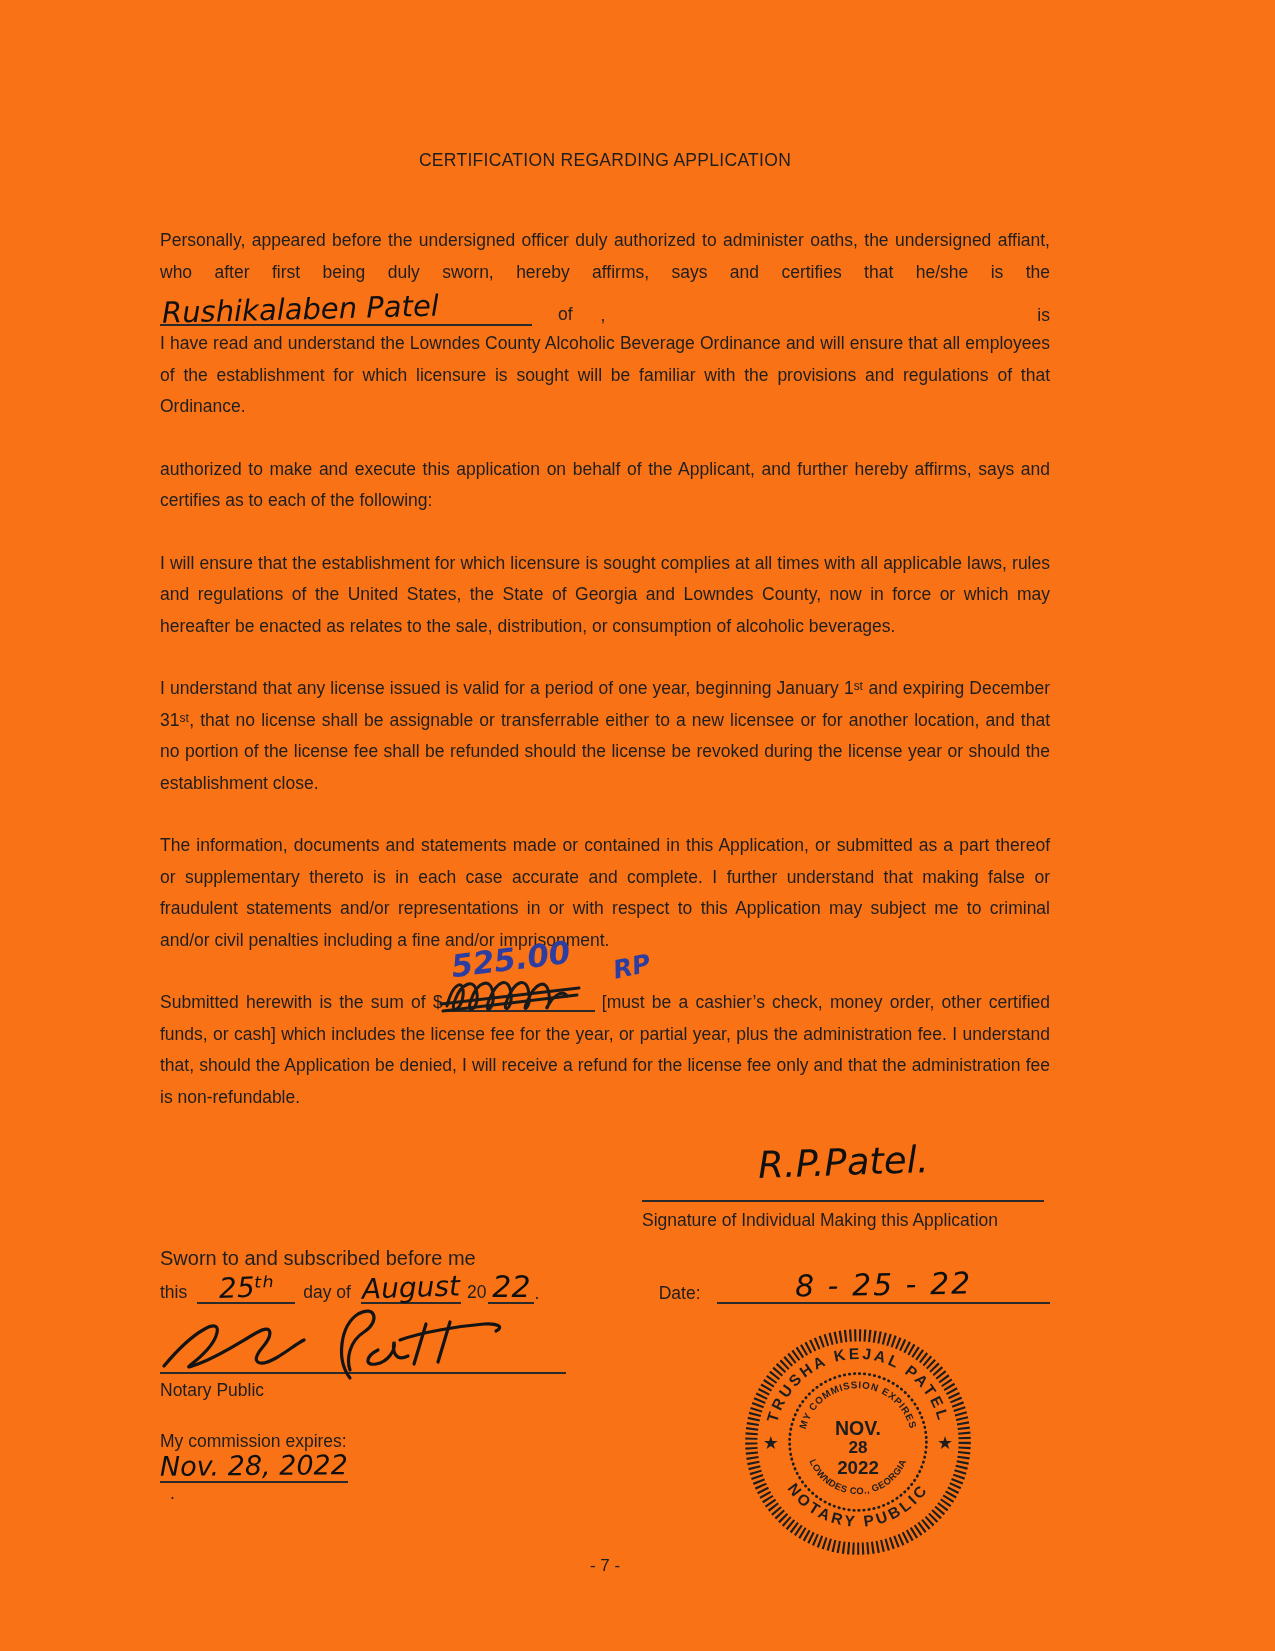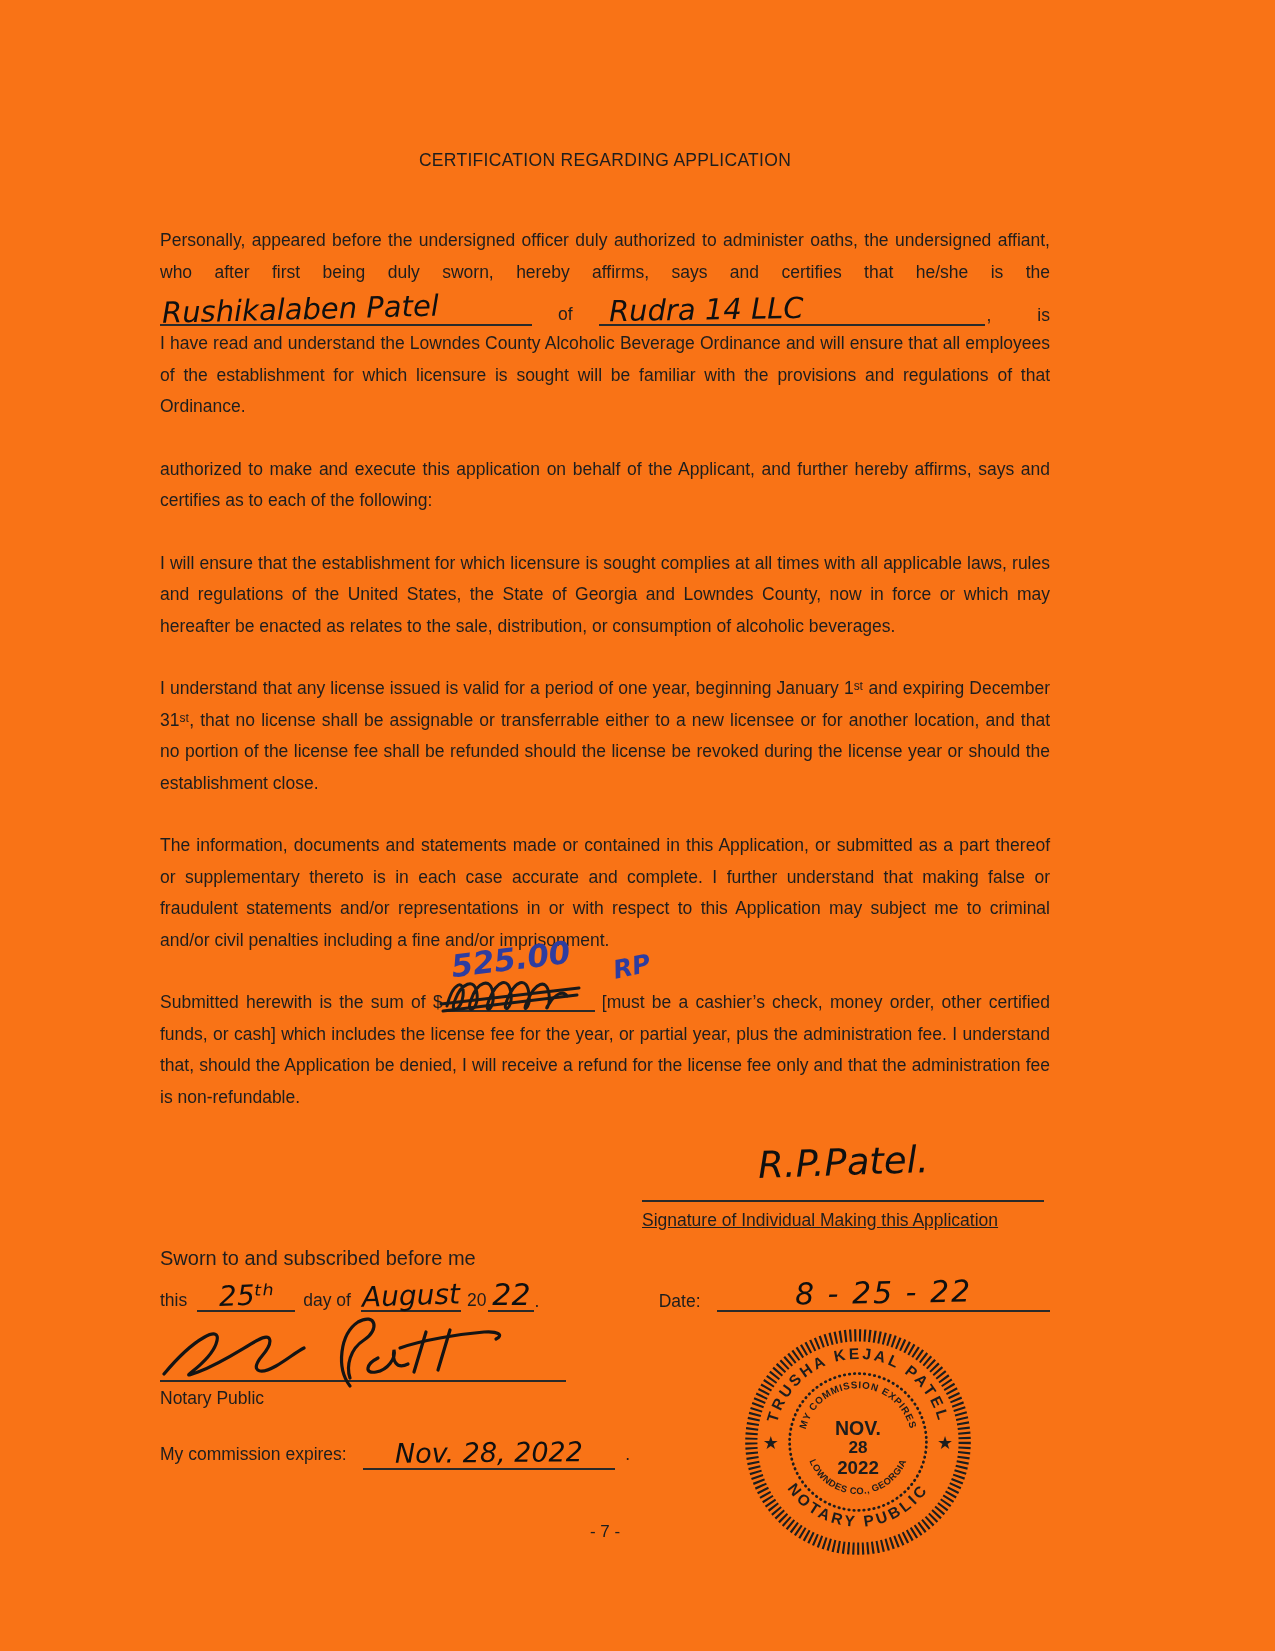--- a/index.html
+++ b/index.html
@@ -26,41 +26,41 @@
   .flex-spacer{flex:1;}
   
   .fee-blank{display:inline-block;width:152px;height:20px;border-bottom:2px solid #2a2a2a;position:relative;vertical-align:-4px;}
   .scribble-svg{position:absolute;left:-4px;bottom:-12px;}
   .fee-amount{position:absolute;left:8px;top:-46px;font-size:31px;font-weight:bold;transform:rotate(-7deg);white-space:nowrap;}
   .fee-initials{position:absolute;right:-56px;top:-36px;font-size:25px;font-weight:bold;transform:rotate(-12deg);}
   
   .sig-block{width:402px;margin-left:482px;margin-top:4px;}
   .sig-script{border-bottom:2px solid #2a2a2a;text-align:center;height:56px;position:relative;}
   .sig-script .hw{font-size:37px;display:inline-block;transform:rotate(-2deg);padding-bottom:2px;}
-  .sig-label{font-size:17.5px;margin-top:8px;text-decoration:underline;}
+  .sig-label{font-size:17.5px;margin-top:8px;}
   
   .sworn-intro{font-size:20px;margin-top:16px;}
-  .sworn-row{display:flex;align-items:flex-end;margin-top:8px;font-size:17.5px;}
+  .sworn-row{display:flex;align-items:flex-end;margin-top:0;font-size:17.5px;}
   .sworn-left{display:flex;align-items:flex-end;width:520px;}
   .u-day{width:98px;text-align:center;}
   .u-day .hw{display:inline-block;font-size:28px;transform:rotate(-2deg);}
   .mid-label{padding:0 10px 1px 8px;white-space:nowrap;}
   .u-month{width:100px;text-align:center;}
   .u-month .hw{display:inline-block;font-size:28px;white-space:nowrap;transform:rotate(-2deg);}
   .century{padding:0 2px 1px 6px;}
   .u-year{width:46px;text-align:center;}
   .u-year .hw{display:inline-block;font-size:30px;}
   .date-wrap{display:flex;align-items:flex-end;margin-left:auto;width:408px;font-size:17.5px;}
   .date-label{padding-right:16px;}
   .u-date{flex:1;text-align:center;}
   .u-date .hw{display:inline-block;font-size:30px;letter-spacing:2px;padding-bottom:2px;transform:rotate(-1deg);}
   
   .notary-sig{width:406px;border-bottom:2px solid #2a2a2a;height:58px;position:relative;margin-top:10px;}
   .notary-label{font-size:17.5px;margin-top:6px;}
-  .commission-row{display:flex;align-items:center;margin-top:30px;font-size:17.5px;width:470px;}
+  .commission-row{display:flex;align-items:flex-start;margin-top:30px;font-size:17.5px;width:470px;flex-direction:column;}
   .commission-label{padding-right:16px;white-space:nowrap;}
   .u-commission{flex:1;text-align:center;}
   .u-commission .hw{display:inline-block;font-size:27px;white-space:nowrap;padding-bottom:2px;transform:rotate(-0.5deg);}
   .commission-period{padding-left:10px;}
   .page-number{text-align:center;font-size:17px;margin-top:52px;}
   
   .stamp{position:absolute;left:744px;top:1328px;width:228px;height:228px;}
 </style>
 </head>
 <body>
@@ -70,23 +70,20 @@
 
     <h1 class="doc-title">CERTIFICATION REGARDING APPLICATION</h1>
 
     <p class="body no-gap force-justify">Personally, appeared before the undersigned officer duly authorized to administer oaths, the undersigned affiant, who after first being duly sworn, hereby affirms, says and certifies that he/she is the</p>
 
     <div class="fill-line">
       <span class="u u-name">
           <span class="hw">Rushikalaben Patel</span>
         </span>
       <span class="of-label">of</span>
-      <span class="u u-company">
-          <span class="hw">Rudra 14 LLC</span>
-        </span>
       <span class="comma">,</span>
       <span class="flex-spacer"></span>
       <span>is</span>
     </div>
 
     <p class="body">I have read and understand the Lowndes County Alcoholic Beverage Ordinance and will ensure that all employees of the establishment for which licensure is sought will be familiar with the provisions and regulations of that Ordinance.</p>
 
     <p class="body">authorized to make and execute this application on behalf of the Applicant, and further hereby affirms, says and certifies as to each of the following:</p>
     <p class="body">I will ensure that the establishment for which licensure is sought complies at all times with all applicable laws, rules and regulations of the United States, the State of Georgia and Lowndes County, now in force or which may hereafter be enacted as relates to the sale, distribution, or consumption of alcoholic beverages.</p>
     <p class="body">I understand that any license issued is valid for a period of one year, beginning January 1ˢᵗ and expiring December 31ˢᵗ, that no license shall be assignable or transferrable either to a new licensee or for another location, and that no portion of the license fee shall be refunded should the license be revoked during the license year or should the establishment close.</p>

